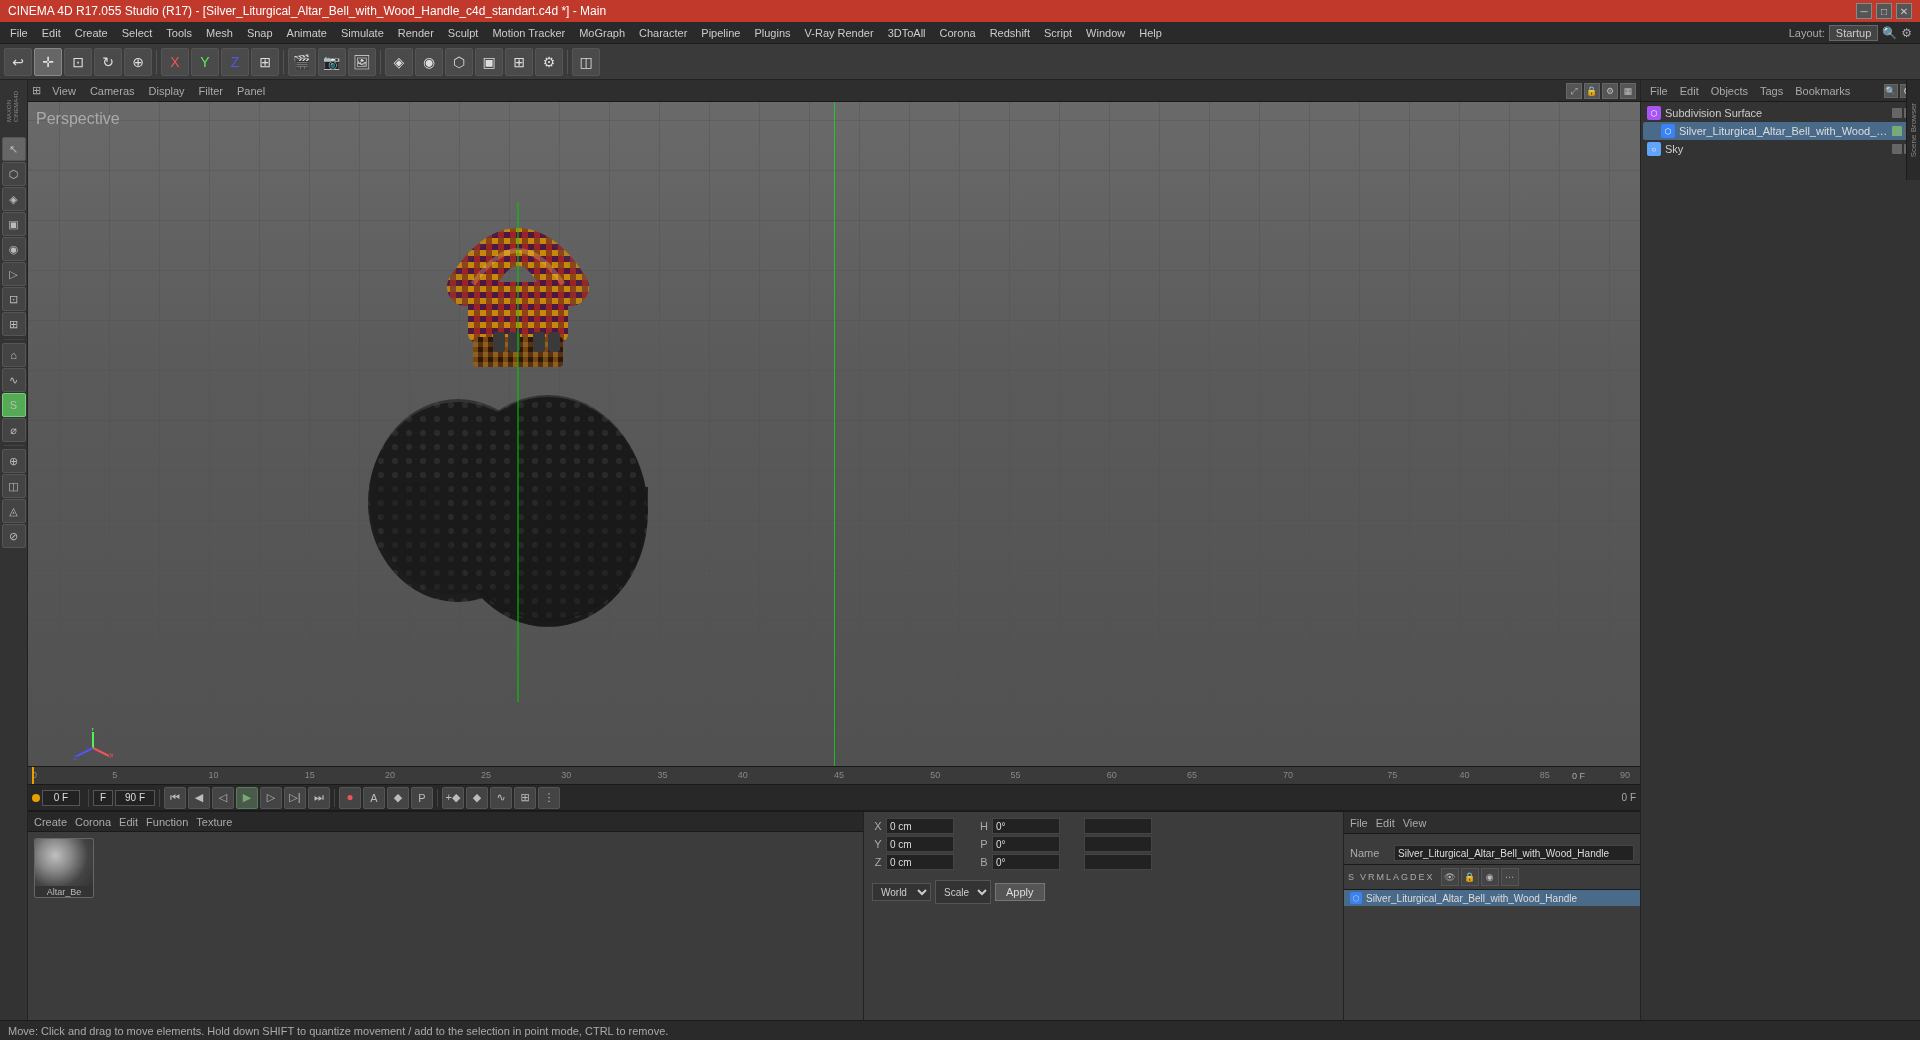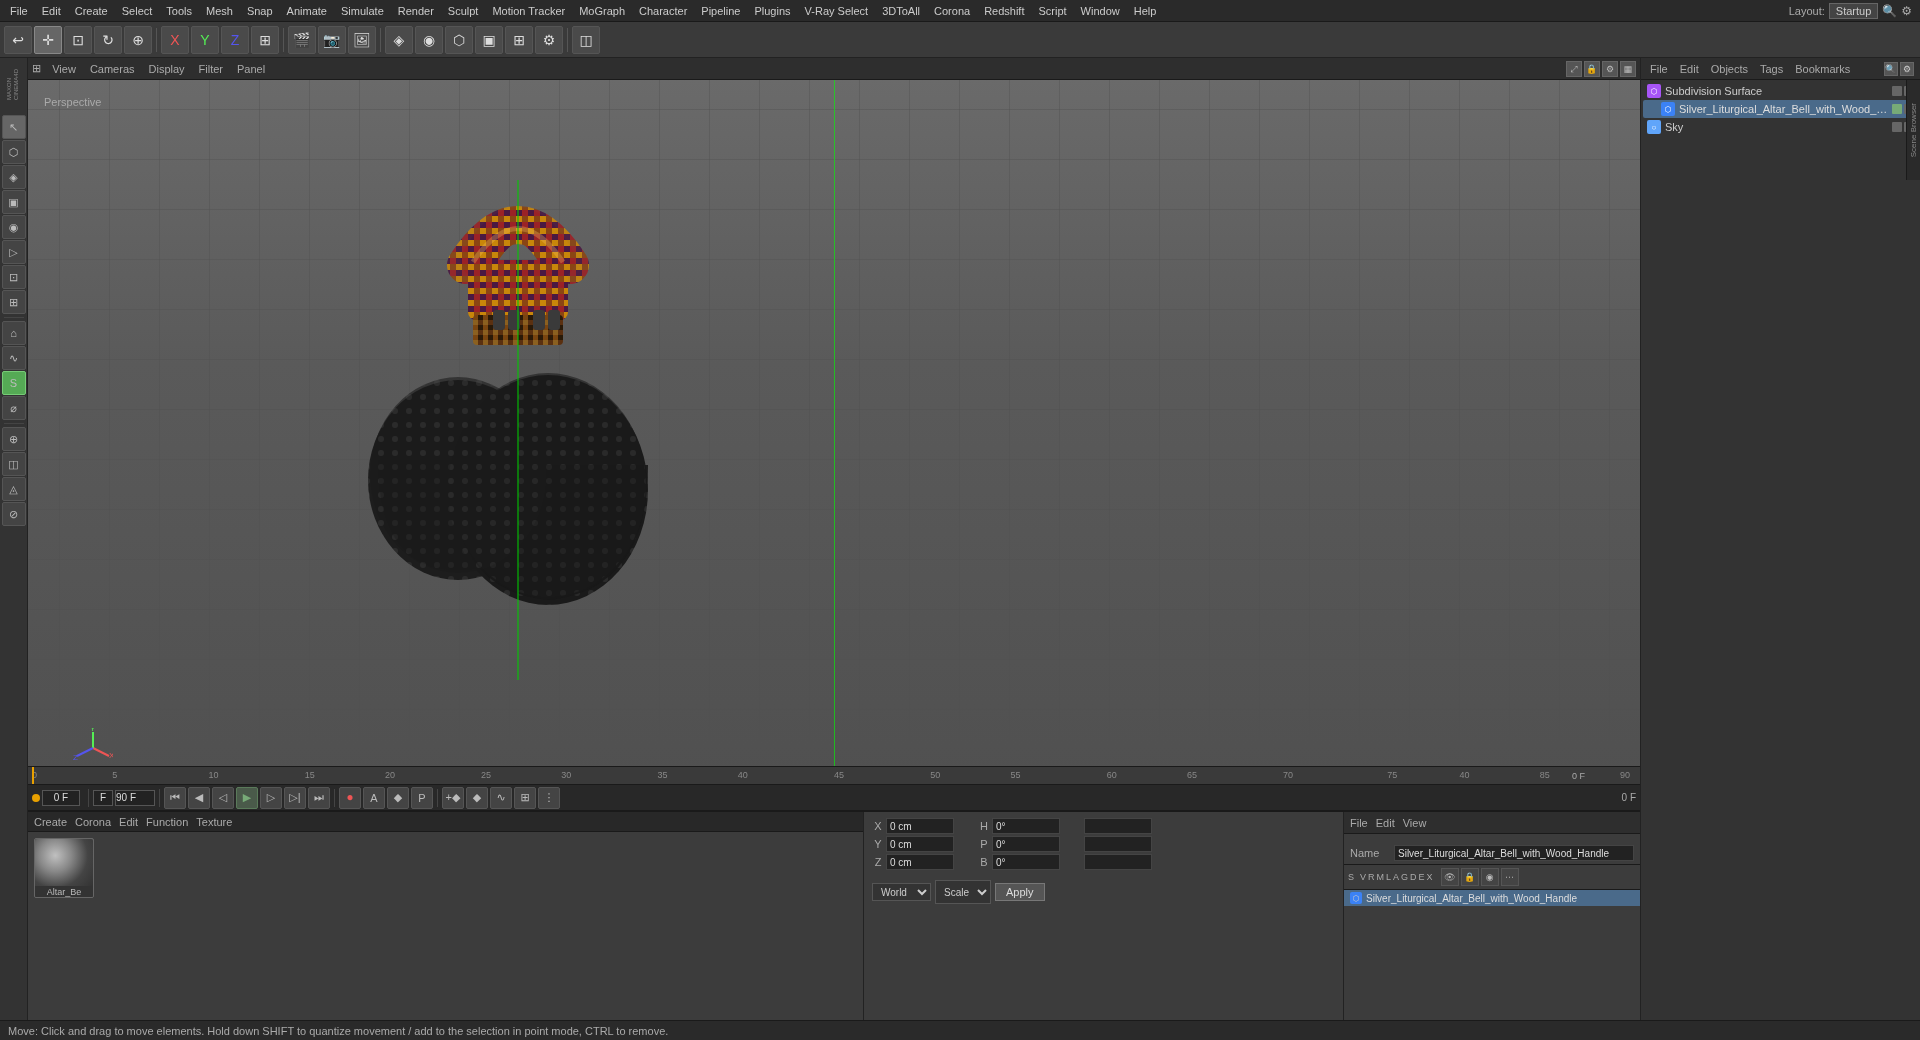--- a/index.html
+++ b/index.html
@@ -130,25 +130,24 @@
     }
     #viewport-top-bar span {
       font-size: 11px;
       color: #aaa;
       cursor: pointer;
     }
 
     
     #viewport-label {
       position: absolute;
-      top: 16px;
+      top: 8px;
       left: 8px;
-      font-size: 11px;
+      font-size: 16px;
       color: #aaa;
-      margin-left: 8px;
     }
     .vp-ctrl-btn {
       width: 16px;
       height: 16px;
       background: #555;
       border: 1px solid #666;
       display: flex;
       align-items: center;
       justify-content: center;
       font-size: 9px;
@@ -510,39 +509,47 @@
       align-items: center;
       gap: 2px;
       margin-bottom: 2px;
     }
   </style>
 </head>
 <body>
 
 <div id="app">
 
+  <div id="title-bar">
+    <span>CINEMA 4D R17.055 Studio (R17) - [Silver_Liturgical_Altar_Bell_with_Wood_Handle_c4d_standart.c4d *] - Main</span>
+    <div id="title-bar-controls">
+      <div class="title-btn">─</div>
+      <div class="title-btn">□</div>
+      <div class="title-btn">✕</div>
+    </div>
+  </div>
 
   <div id="menu-bar">
     <span class="menu-item">File</span>
     <span class="menu-item">Edit</span>
     <span class="menu-item">Create</span>
     <span class="menu-item">Select</span>
     <span class="menu-item">Tools</span>
     <span class="menu-item">Mesh</span>
     <span class="menu-item">Snap</span>
     <span class="menu-item">Animate</span>
     <span class="menu-item">Simulate</span>
     <span class="menu-item">Render</span>
     <span class="menu-item">Sculpt</span>
     <span class="menu-item">Motion Tracker</span>
     <span class="menu-item">MoGraph</span>
     <span class="menu-item">Character</span>
     <span class="menu-item">Pipeline</span>
     <span class="menu-item">Plugins</span>
-    <span class="menu-item">V-Ray Select</span>
+    <span class="menu-item">V-Ray Render</span>
     <span class="menu-item">3DToAll</span>
     <span class="menu-item">Corona</span>
     <span class="menu-item">Redshift</span>
     <span class="menu-item">Script</span>
     <span class="menu-item">Window</span>
     <span class="menu-item">Help</span>
     <div id="toolbar-right">
       <span style="color:#aaa; font-size:11px;">Layout:</span>
       <span style="color:#ccc; font-size:11px; background:#444; padding:1px 6px; border:1px solid #666;">Startup</span>
       <span style="font-size:12px; color:#aaa; cursor:pointer;">🔍</span>
@@ -734,21 +741,21 @@
 
         <div style="display:flex; align-items:center; gap:2px; margin-right:4px;">
           <div style="width:8px; height:8px; background:#e8a000; border-radius:50%;"></div>
           <input type="text" class="frame-input" value="0 F" style="width: 38px; height: 16px; background: rgb(34, 34, 34); border: 1px solid rgb(85, 85, 85); color: rgb(221, 221, 221); font-size: 10px; text-align: center; padding: 0px 2px;">
         </div>
 
         <div style="width:1px; height:18px; background:#444; margin:0 2px;"></div>
 
         <input type="text" value="F" style="width: 20px; height: 16px; background: rgb(34, 34, 34); border: 1px solid rgb(85, 85, 85); color: rgb(221, 221, 221); font-size: 10px; text-align: center;">
 
-        <input type="text" value="90 F" style="width: 40px; height: 16px; background: rgb(34, 34, 34); border: 1px solid rgb(85, 85, 85); color: rgb(221, 221, 221); font-size: 10px; ">
+        <input type="text" value="90 F" style="width: 40px; height: 16px; background: rgb(34, 34, 34); border: 1px solid rgb(85, 85, 85); color: rgb(221, 221, 221); font-size: 10px; text-align: center;">
 
         <div style="width:1px; height:18px; background:#444; margin:0 2px;"></div>
 
         <div class="transport-btn" title="Go to Start">⏮</div>
         <div class="transport-btn" title="Step Back">◀</div>
         <div class="transport-btn" title="Play Reverse">◁</div>
         <div class="transport-btn" title="Play Forward" style="background:#4a5a4a; border-color:#5a7a5a; color:#7a7;">▶</div>
         <div class="transport-btn" title="Play All">▷</div>
         <div class="transport-btn" title="Step Forward">▷|</div>
         <div class="transport-btn" title="Go to End">⏭</div>

